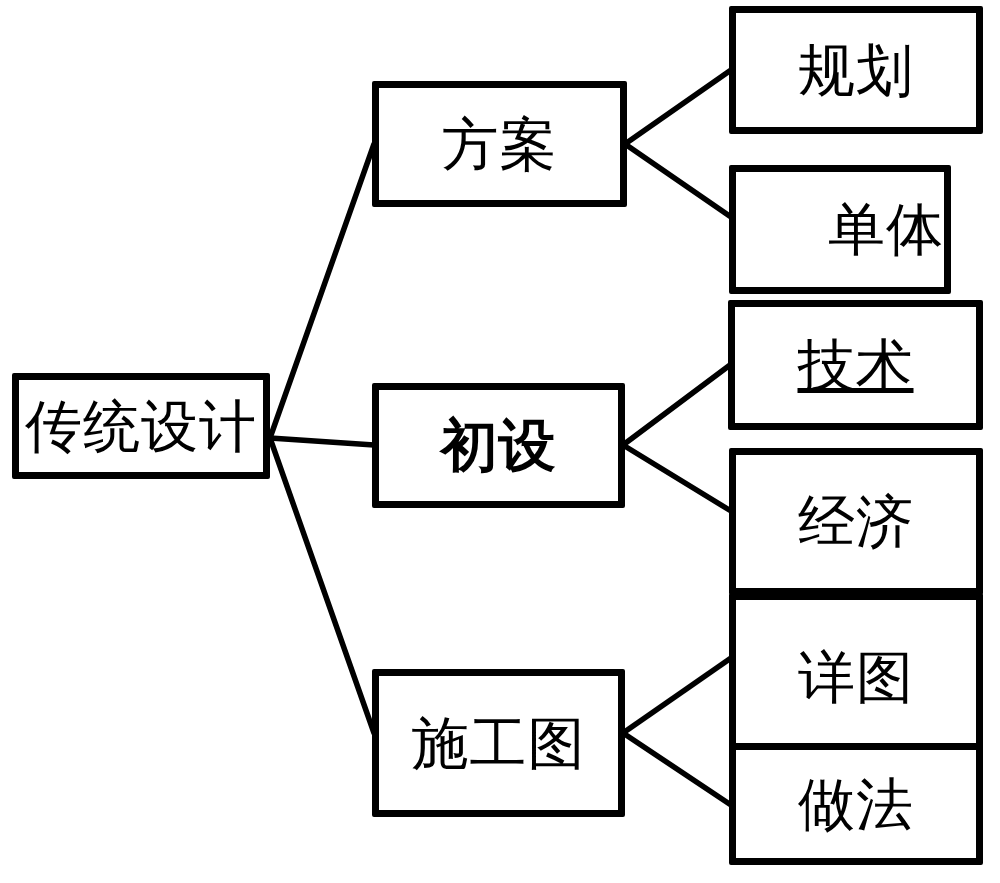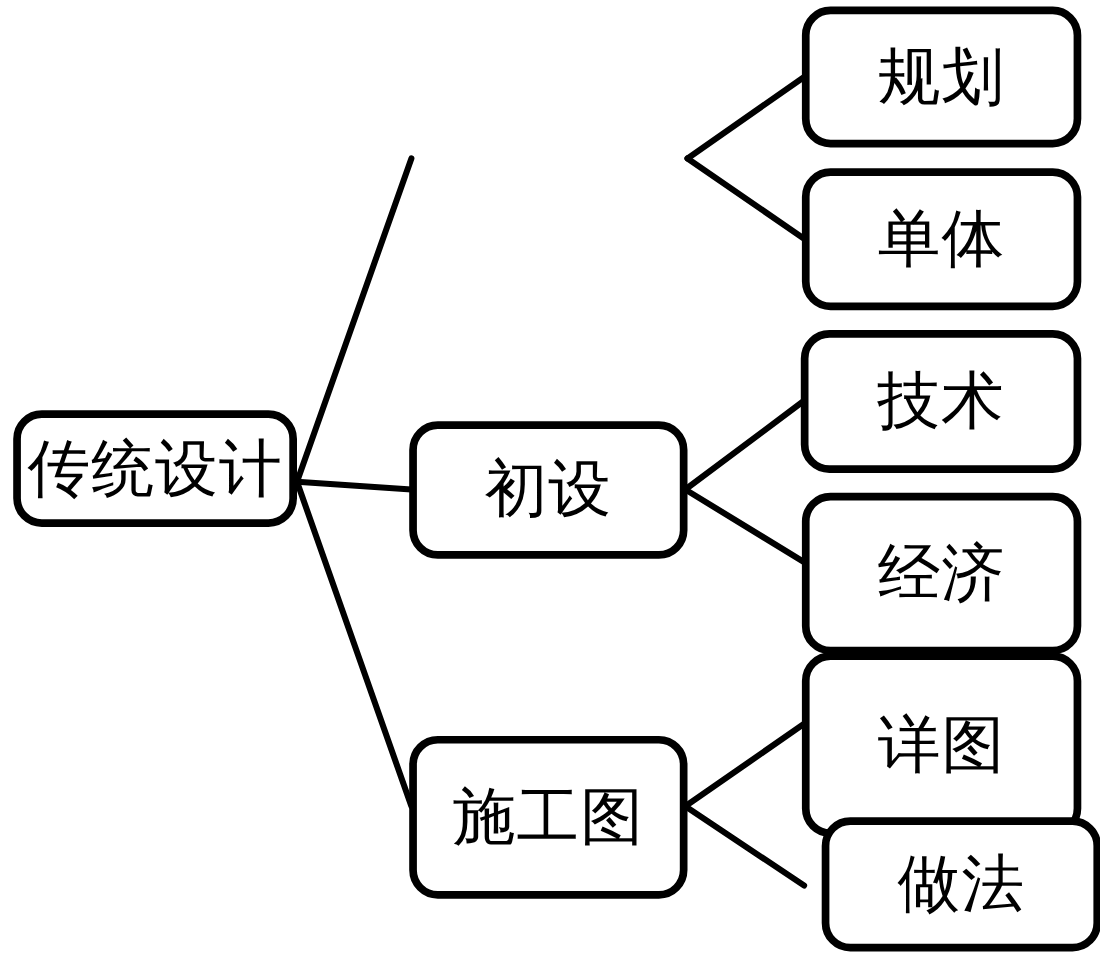--- a/index.html
+++ b/index.html
@@ -25,21 +25,21 @@
   .edges line {
     stroke: #000000;
     stroke-width: 5.5;
     stroke-linecap: round;
   }
   .node {
     position: absolute;
     box-sizing: border-box;
     background: #ffffff;
     border: 7px solid #000000;
-    border-radius: 26px;
+    border-radius: 2px;
     display: flex;
     align-items: center;
     justify-content: center;
     color: #000000;
     font-size: 57px;
     letter-spacing: 1px;
     line-height: 1;
     white-space: nowrap;
   }
 </style>
@@ -57,46 +57,49 @@
     <line x1="623" y1="445" x2="730" y2="365"></line>
     <line x1="623" y1="445" x2="731" y2="511"></line>
     <line x1="623" y1="733" x2="731" y2="658"></line>
     <line x1="623" y1="733" x2="731" y2="805"></line>
   </svg>
 
   <div class="node" style="left:12px; top:373px; width:258px; height:106px;">
     <span>传统设计</span>
   </div>
 
+  <div class="node" style="left:372px; top:81px; width:255px; height:126px;">
+    <span>方案</span>
+  </div>
 
-  <div class="node" style="left:372px; top:383px; width:253px; height:125px;">
+  <div class="node" style="left:372px; top:383px; width:253px; height:125px;font-weight:bold;">
     <span>初设</span>
   </div>
 
   <div class="node" style="left:372px; top:669px; width:253px; height:148px;">
     <span>施工图</span>
   </div>
 
   <div class="node" style="left:729px; top:6px; width:254px; height:128px;">
     <span>规划</span>
   </div>
 
-  <div class="node" style="left:729px; top:153px; width:254px; height:129px;">
+  <div class="node" style="left:729px; top:165px; width:222px; height:129px;justify-content:flex-end;">
     <span>单体</span>
   </div>
 
-  <div class="node" style="left:728px; top:300px; width:255px; height:130px;">
+  <div class="node" style="left:728px; top:300px; width:255px; height:130px;text-decoration:underline;">
     <span>技术</span>
   </div>
 
   <div class="node" style="left:729px; top:448px; width:254px; height:147px;">
     <span>经济</span>
   </div>
 
   <div class="node" style="left:729px; top:593px; width:254px; height:168px;">
     <span>详图</span>
   </div>
 
-  <div class="node" style="left:747px; top:743px; width:254px; height:122px;">
+  <div class="node" style="left:729px; top:743px; width:254px; height:122px;">
     <span>做法</span>
   </div>
 
 </div>
 
 </body></html>

